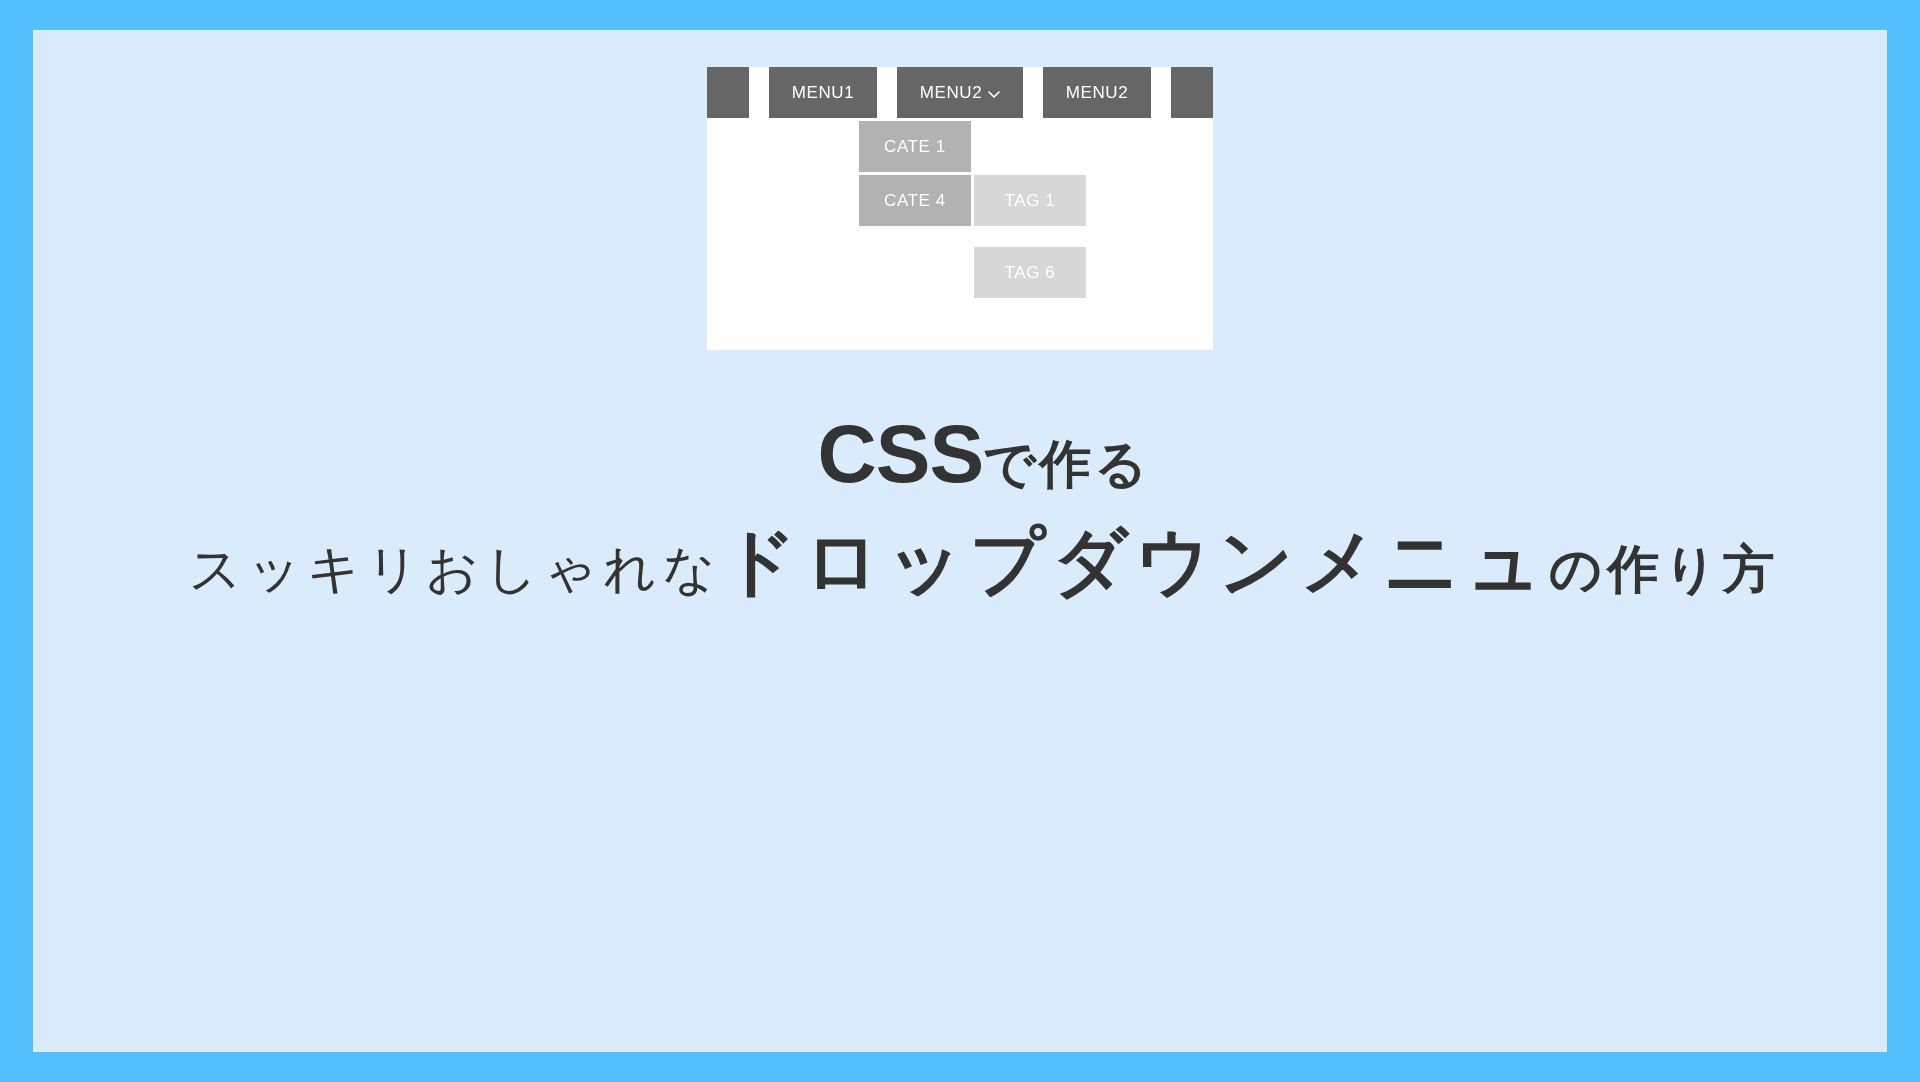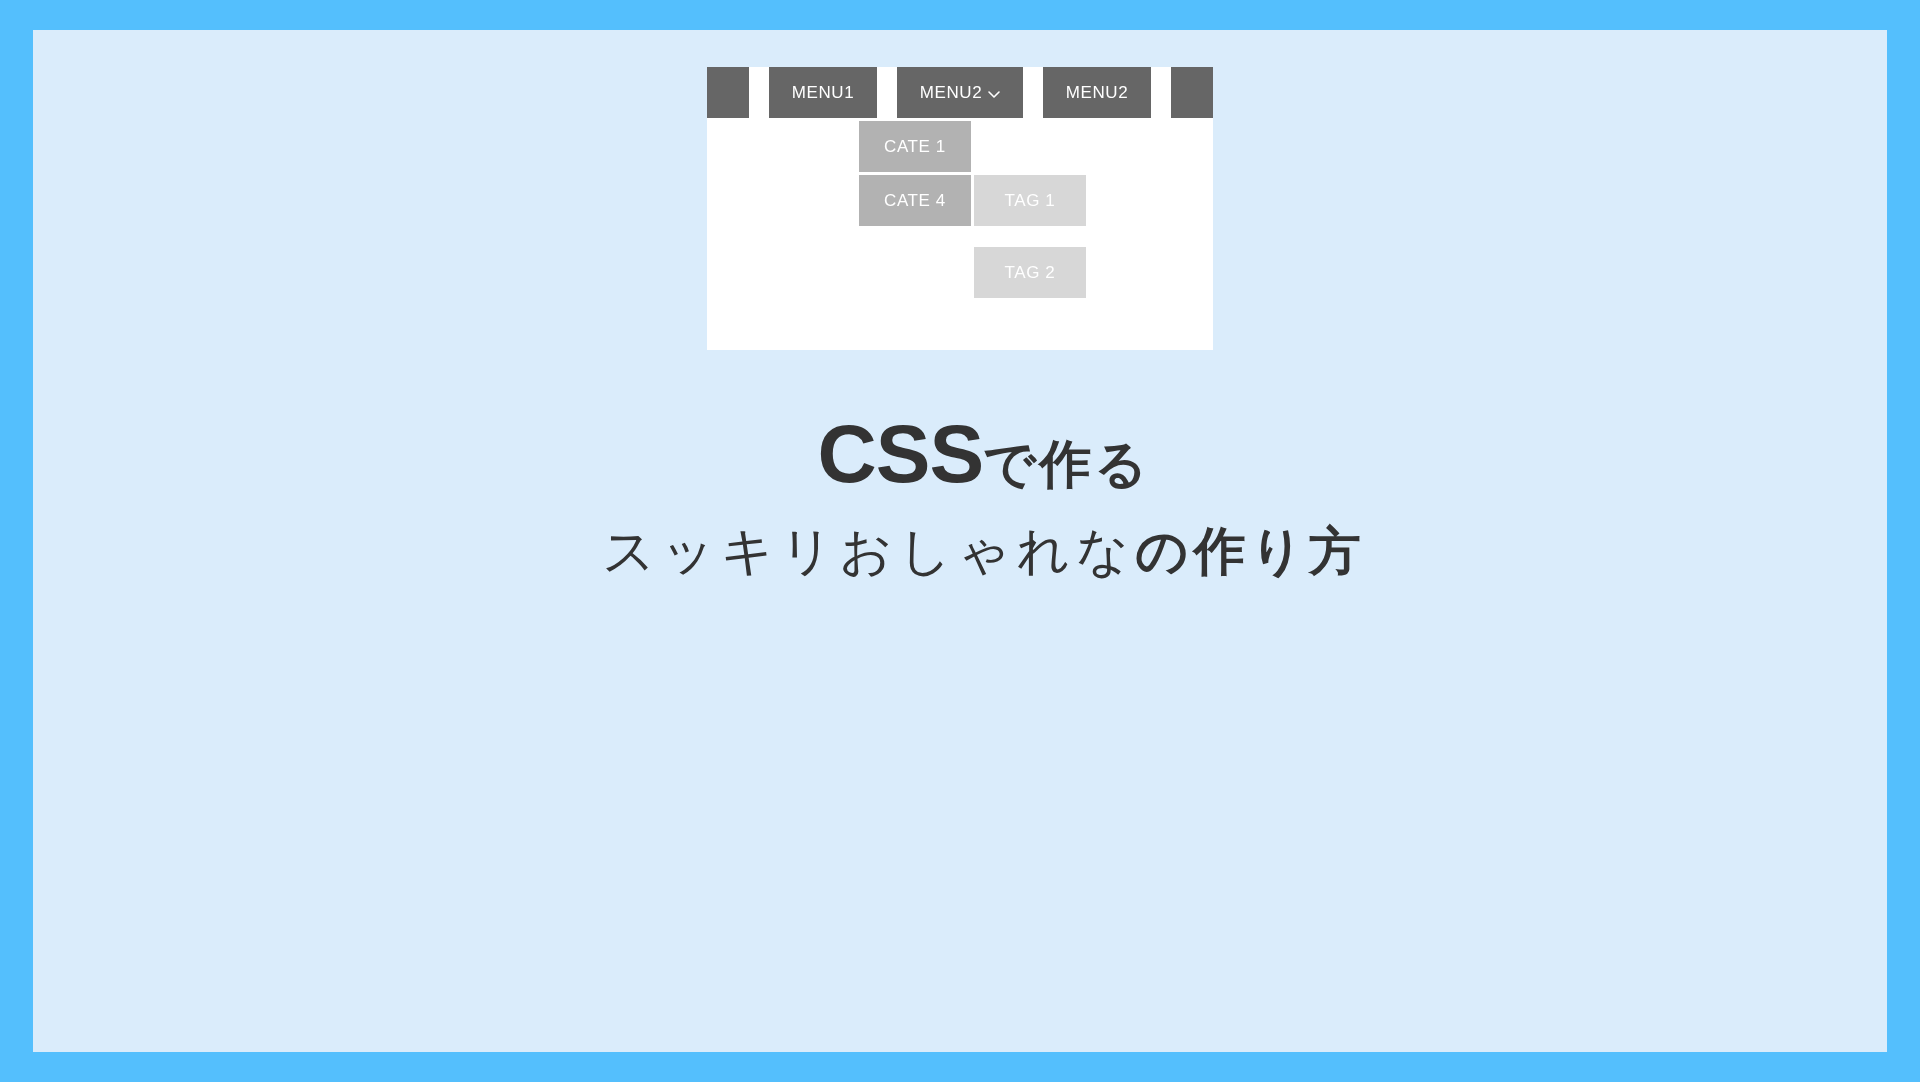--- a/index.html
+++ b/index.html
@@ -254,31 +254,32 @@
           <div class="cate-item">
             <span>CATE 4</span>
           </div>
         </div>
 
         <div class="tag-col">
           <div class="tag-item">
             <span>TAG 1</span>
           </div>
           <div class="tag-item">
-            <span>TAG 2</span>
+            <span>TAG 6</span>
           </div>
         </div>
 
       </div>
     </div>
 
     <div class="headline">
       <div class="headline-line1">
         <span class="big">CSS</span><span class="small">で作る</span>
       </div>
       <div class="headline-line2">
         <span class="lead">スッキリおしゃれな</span>
+          <span class="emph">ドロップダウンメニュ</span>
           <span class="tail">の作り方</span>
       </div>
     </div>
 
   </div>
 </div>
 
 </body></html>

